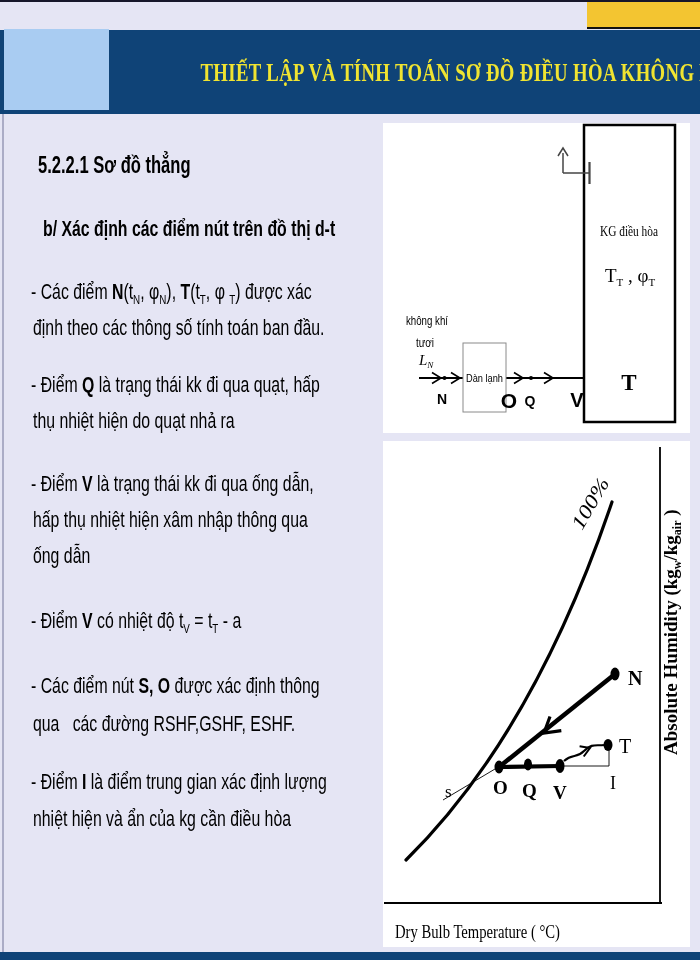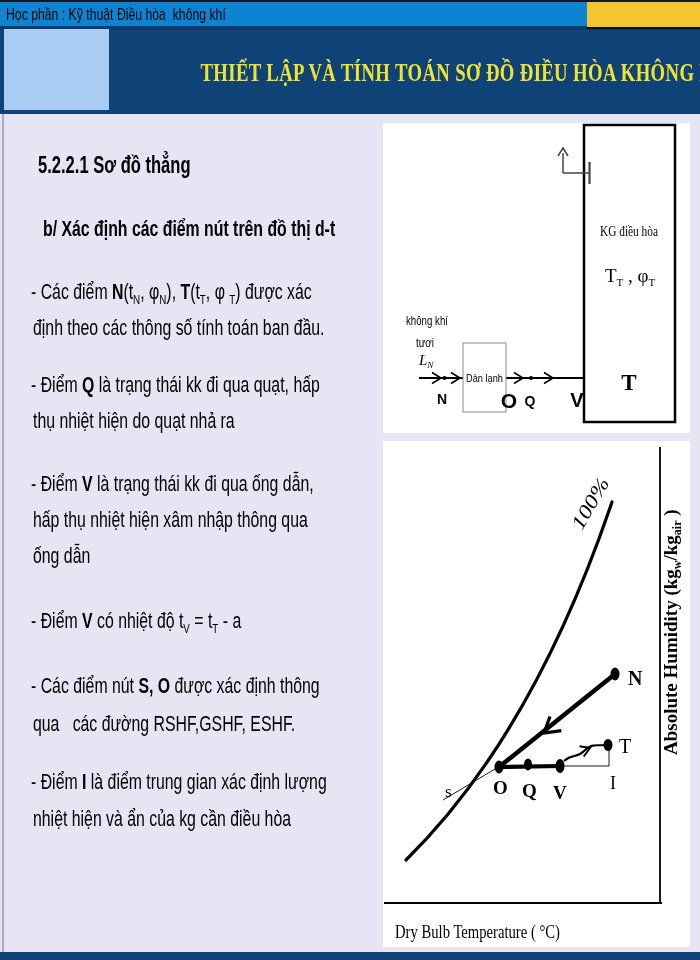--- a/index.html
+++ b/index.html
@@ -39,23 +39,20 @@
   text{fill:#000;}
   .sans{font-family:"Liberation Sans",sans-serif;}
   .serif{font-family:"Liberation Serif",serif;}
 </style>
 </head>
 <body>
 
 <div class="slide">
   <div class="topline"></div>
 
-  <div class="topbar">
-    <span class="topbar-text">Học phần : Kỹ thuật Điều hòa  không khí</span>
-  </div>
   <div class="corner-box"></div>
 
   <div class="banner">
     <div class="blue-box"></div>
     <div class="title">THIẾT LẬP VÀ TÍNH TOÁN SƠ ĐỒ ĐIỀU HÒA KHÔNG KHÍ</div>
   </div>
 
   <div class="left-edge-line"></div>
 
   <div class="tl h1" style="left:38px;top:152px;">5.2.2.1 Sơ đồ thẳng</div>

